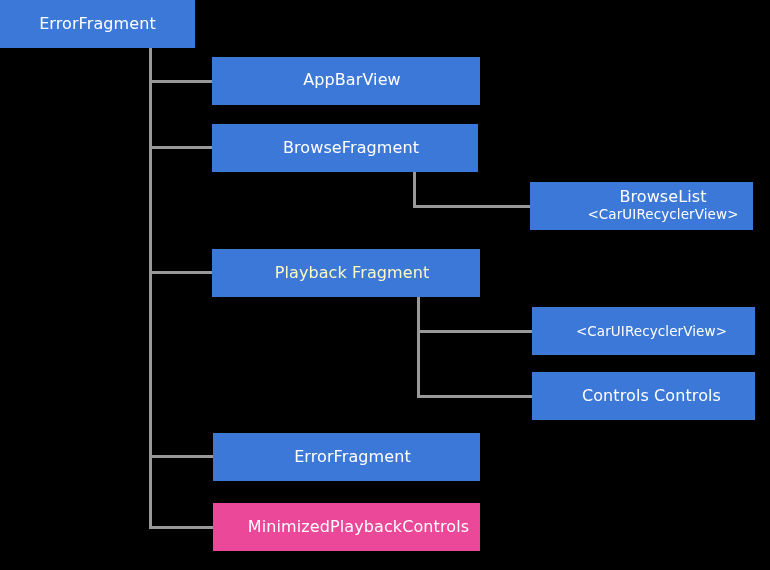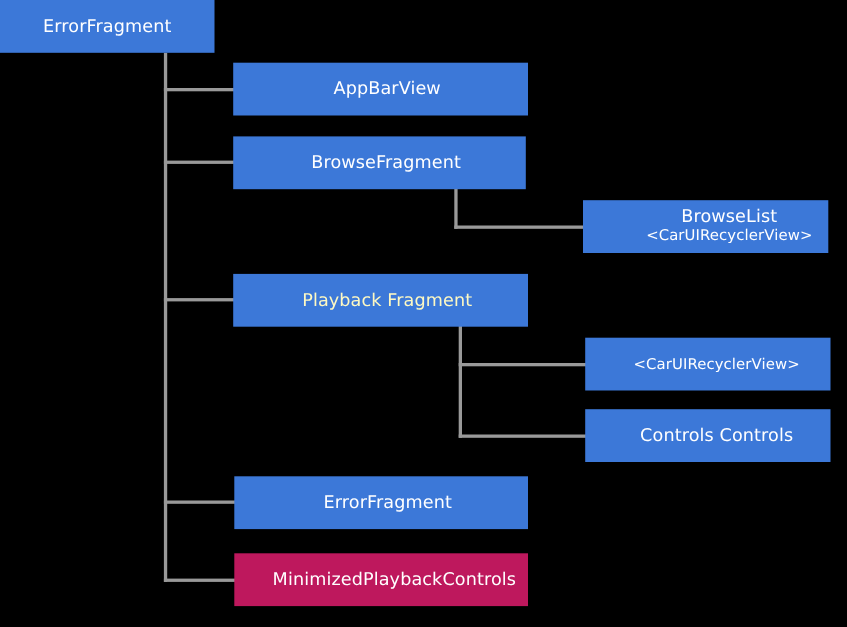--- a/index.html
+++ b/index.html
@@ -96,19 +96,19 @@
       <div class="node" style="left: 532px; top: 372px; width: 223px; height: 48px; background: rgb(60, 120, 216); color: rgb(255, 255, 255);">
         <div style="transform: translateX(8px); text-align: center;">
           <div class="title">Controls Controls</div>
         </div>
       </div>
       <div class="node" style="left: 213px; top: 433px; width: 267px; height: 48px; background: rgb(60, 120, 216); color: rgb(255, 255, 255);">
         <div style="transform: translateX(6px); text-align: center;">
           <div class="title">ErrorFragment</div>
         </div>
       </div>
-      <div class="node" style="left: 213px; top: 503px; width: 267px; height: 48px; background: #be185d; color: rgb(255, 255, 255); padding-left: 12px;">
+      <div class="node" style="left: 213px; top: 503px; width: 267px; height: 48px; background: #ec4899; color: rgb(255, 255, 255); padding-left: 12px;">
         <div style="transform: translateX(6px); text-align: center;">
           <div class="title">MinimizedPlaybackControls</div>
         </div>
       </div>
     </div>
 </div>
 
 </body></html>

